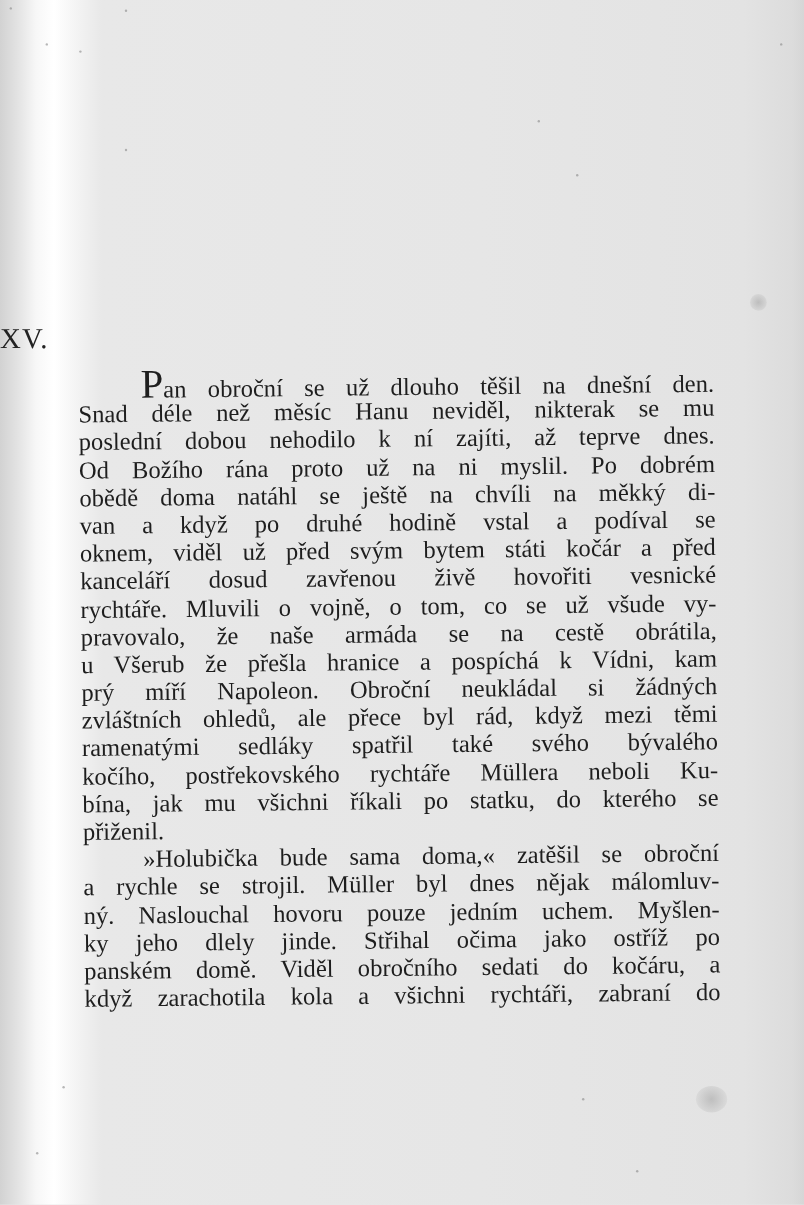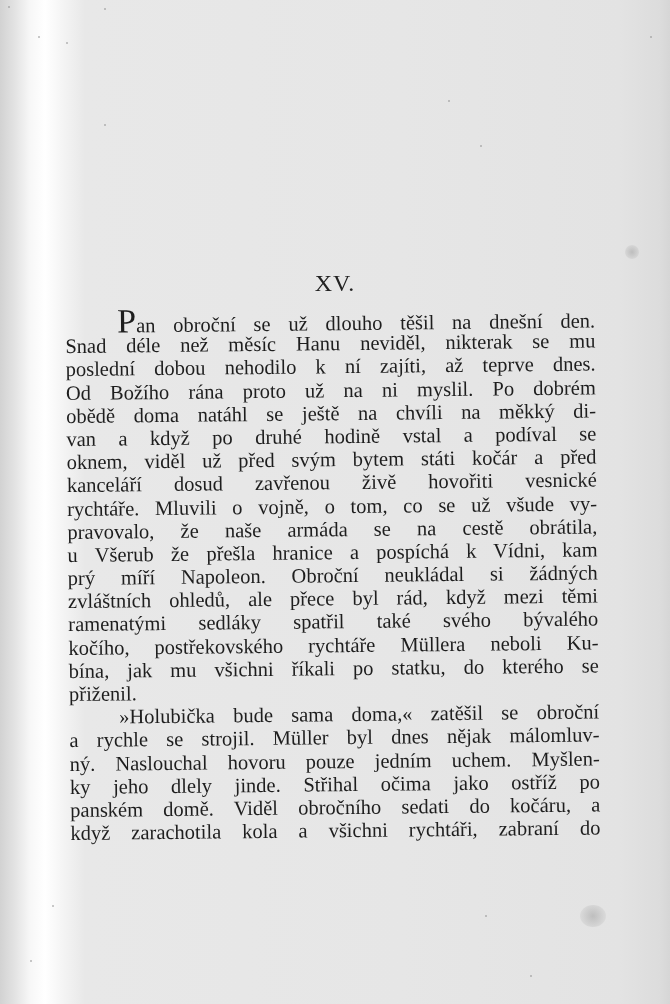--- a/index.html
+++ b/index.html
@@ -43,21 +43,21 @@
       position: absolute;
       width: 26px; height: 22px;
       border-radius: 50%;
       background: radial-gradient(circle, rgba(160,160,160,0.55), rgba(200,200,200,0));
     }
     .chapter-heading {
       position: absolute;
       top: 270px;
       left: 0;
       width: 670px;
-      text-align: center;
+      text-align: left;
       font-size: 24px;
       letter-spacing: 1px;
       color: #222;
     }
     .text-body {
       position: absolute;
       left: 65px;
       top: 312px;
       width: 530px;
       font-size: 20.5px;

